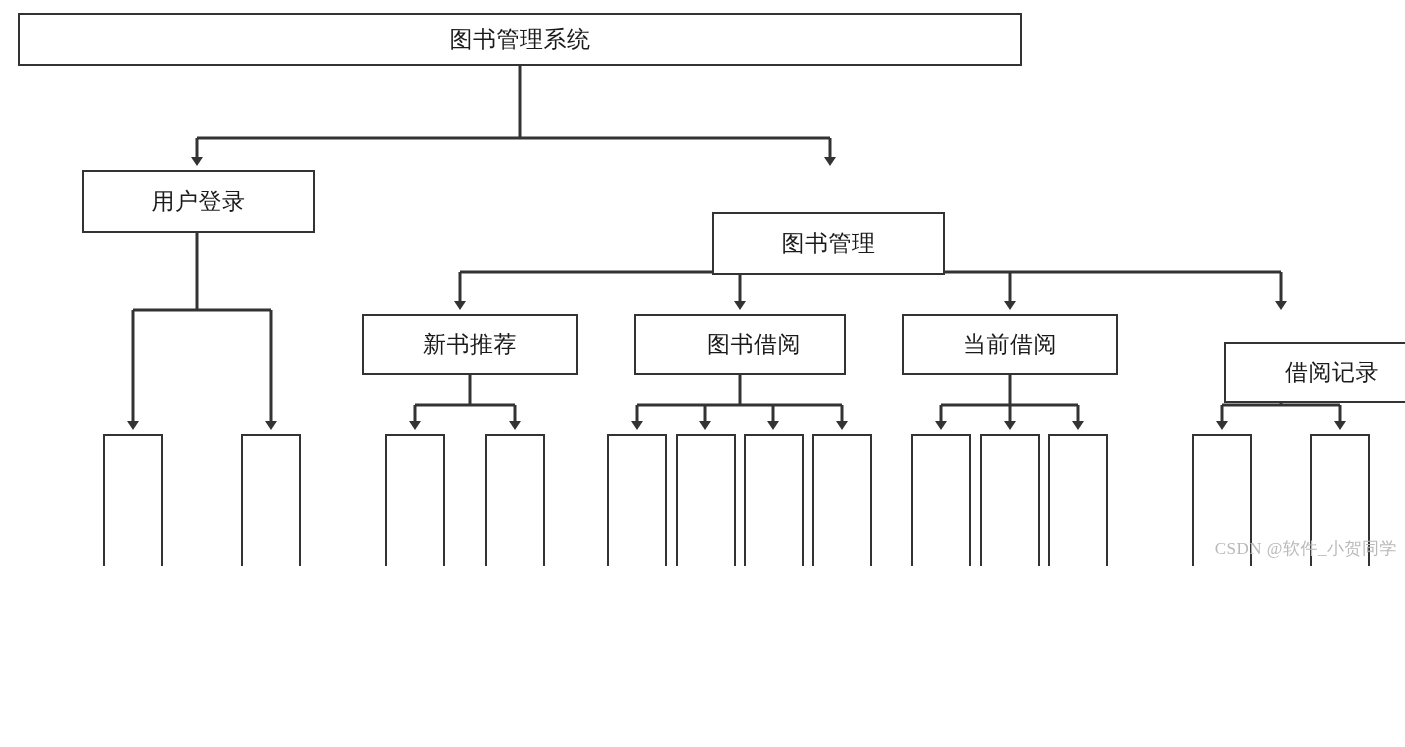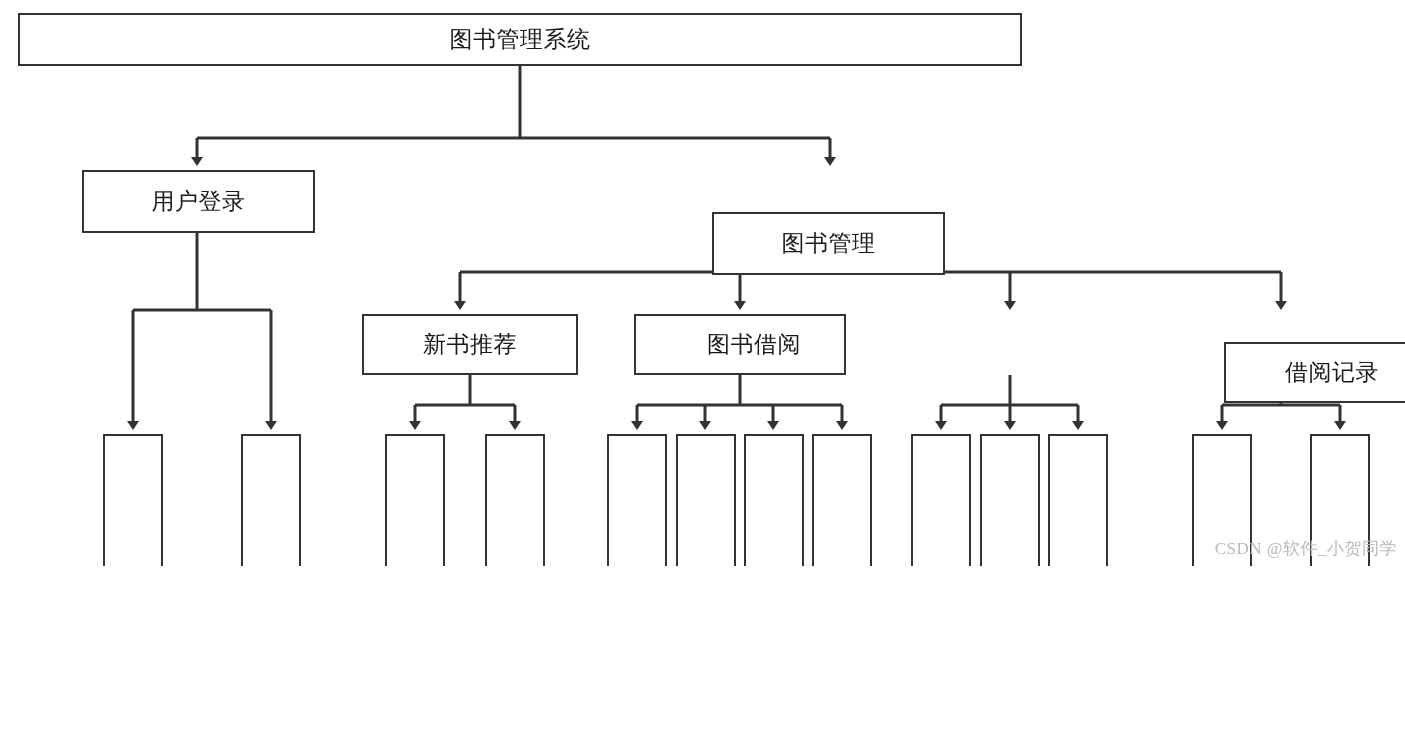--- a/index.html
+++ b/index.html
@@ -137,20 +137,23 @@
   </div>
 
   <div class="node node-h" style="left:362px; top:314px; width:216px; height:61px;">
     <span class="hlabel">新书推荐</span>
   </div>
 
   <div class="node node-h" style="left:634px; top:314px; width:212px; height:61px;padding-left:28px;">
     <span class="hlabel">图书借阅</span>
   </div>
 
+  <div class="node node-h" style="left:902px; top:314px; width:216px; height:61px;">
+    <span class="hlabel">当前借阅</span>
+  </div>
 
   <div class="node node-h" style="left:1224px; top:314px; width:216px; height:61px;margin-top:28px;">
     <span class="hlabel">借阅记录</span>
   </div>
 
   <div class="node node-v" style="left:103px; top:434px; width:60px; height:301px;">
     <span class="vlabel">用户登录</span>
   </div>
 
   <div class="node node-v" style="left:241px; top:434px; width:60px; height:301px;">

